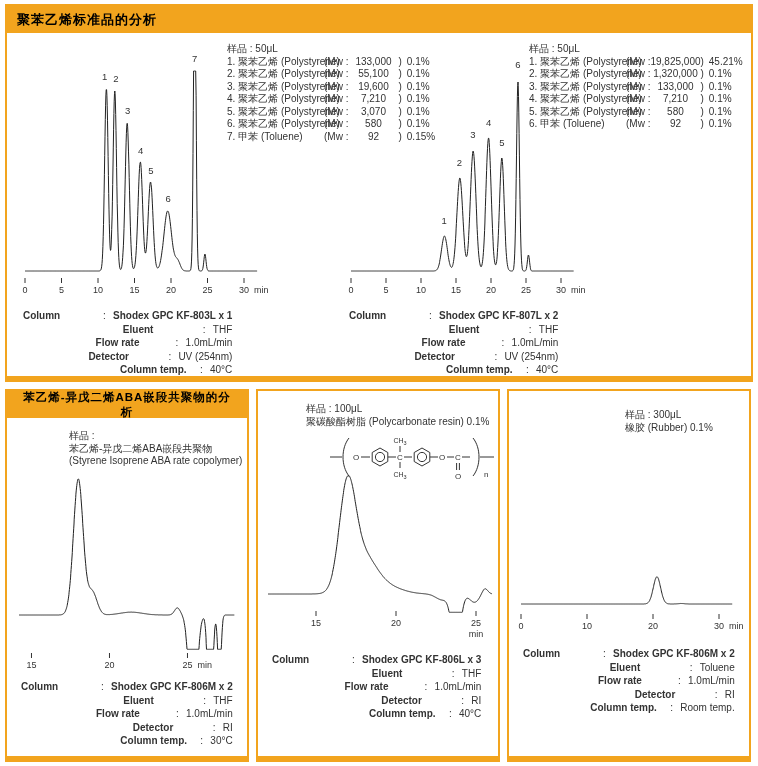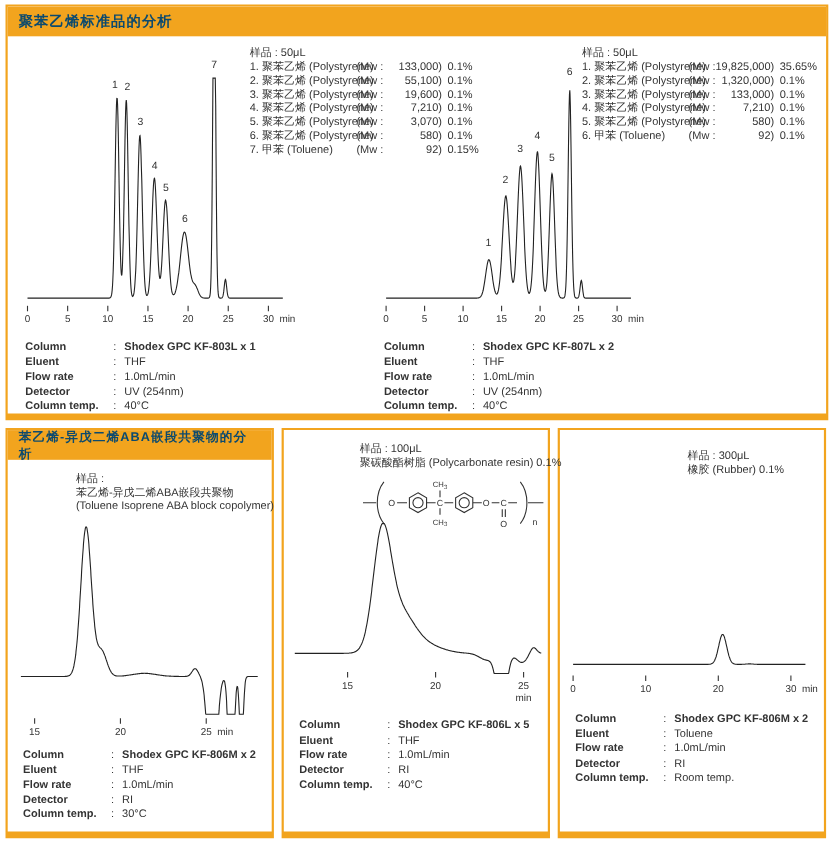--- a/index.html
+++ b/index.html
@@ -2,36 +2,36 @@
 <html><head>
 <meta charset="utf-8">
 <style>
   :root{ --ac:#f2a41e; }
   *{box-sizing:border-box;}
   body{margin:0;width:758px;height:766px;background:#fff;
        font-family:"Liberation Sans","DejaVu Sans",sans-serif;color:#333;}
   .page{padding:4px 5px;}
   .panel{border:2px solid var(--ac);border-bottom-width:6px;background:#fff;}
   .panel-header{background:var(--ac);height:27px;display:flex;align-items:center;padding:0 10px;}
-  .panel-title{color:#0c4a6e;font-weight:bold;font-size:13px;letter-spacing:1px;}
+  .panel-title{color:#000000;font-weight:bold;font-size:13px;letter-spacing:1px;}
   .top-panel{width:748px;height:378px;margin-bottom:7px;}
   .top-content{position:relative;height:343px;}
   .bottom-row{display:flex;gap:7px;}
   .b-panel{width:244px;height:373px;}
   .b-content{position:relative;height:334px;}
   .abs{position:absolute;}
   
   .samp{font-size:10px;line-height:12.5px;white-space:nowrap;}
   .sline{display:flex;}
   .sname{width:97px;}
-  .smwv{width:50px;text-align:right;}
+  .smwv{width:50px;text-align:center;}
   .sconc{margin-left:5px;}
   
   .cond{font-size:10px;line-height:13.5px;white-space:nowrap;}
-  .crow{display:flex;}
+  .crow{display:flex;justify-content:flex-end;}
   .cl{width:80px;font-weight:bold;}
   .cs{width:10px;}
   .c1 .cv{font-weight:bold;}
   svg text{font-family:"Liberation Sans","DejaVu Sans",sans-serif;fill:#333;}
   .trace{fill:none;stroke:#222;stroke-width:1;}
   .bond{stroke:#333;stroke-width:1;fill:none;}
 </style>
 </head>
 <body>
 
@@ -175,21 +175,21 @@
           <text x="180.95000000000002" y="27" font-size="9.5" text-anchor="middle">6</text>
         </svg>
 
       <div class="abs samp" style="left:522px;top:10px;width:218px;">
         <div>样品 : 50μL</div>
         <div class="sline">
             <span class="sname">1. 聚苯乙烯 (Polystyrene)</span>
             <span>(Mw :</span>
             <span class="smwv">19,825,000</span>
             <span>)</span>
-            <span class="sconc">35.65%</span>
+            <span class="sconc">45.21%</span>
           </div>
         <div class="sline">
             <span class="sname">2. 聚苯乙烯 (Polystyrene)</span>
             <span>(Mw :</span>
             <span class="smwv">1,320,000</span>
             <span>)</span>
             <span class="sconc">0.1%</span>
           </div>
         <div class="sline">
             <span class="sname">3. 聚苯乙烯 (Polystyrene)</span>
@@ -248,27 +248,27 @@
             <span class="cv">40°C</span>
           </div>
       </div>
     </div>
   </div>
 
   <div class="bottom-row">
 
     <div class="panel b-panel">
       <div class="panel-header">
-        <span class="panel-title" style="font-size:11.5px;">苯乙烯-异戊二烯ABA嵌段共聚物的分析</span>
+        <span class="panel-title" style="font-size:11.5px;text-align:center;">苯乙烯-异戊二烯ABA嵌段共聚物的分析</span>
       </div>
       <div class="b-content">
         <div class="abs samp" style="left:62px;top:12px;">
           <div>样品 :</div>
           <div>苯乙烯-异戊二烯ABA嵌段共聚物</div>
-          <div>(Toluene Isoprene ABA block copolymer)</div>
+          <div>(Styrene Isoprene ABA rate copolymer)</div>
         </div>
         <svg class="abs" style="left:2px;top:52px;" width="240" height="210">
             <path d="M10.0 145.0L10.3 145.0L10.6 145.0L10.8 145.0L11.1 145.0L11.4 145.0L11.7 145.0L12.0 145.0L12.3 145.0L12.5 145.0L12.8 145.0L13.1 145.0L13.4 145.0L13.7 145.0L14.0 145.0L14.2 145.0L14.5 145.0L14.8 145.0L15.1 145.0L15.4 145.0L15.7 145.0L15.9 145.0L16.2 145.0L16.5 145.0L16.8 145.0L17.1 145.0L17.4 145.0L17.6 145.0L17.9 145.0L18.2 145.0L18.5 145.0L18.8 145.0L19.1 145.0L19.3 145.0L19.6 145.0L19.9 145.0L20.2 145.0L20.5 145.0L20.8 145.0L21.0 145.0L21.3 145.0L21.6 145.0L21.9 145.0L22.2 145.0L22.5 145.0L22.7 145.0L23.0 145.0L23.3 145.0L23.6 145.0L23.9 145.0L24.2 145.0L24.4 145.0L24.7 145.0L25.0 145.0L25.3 145.0L25.6 145.0L25.9 145.0L26.1 145.0L26.4 145.0L26.7 145.0L27.0 145.0L27.3 145.0L27.6 145.0L27.8 145.0L28.1 145.0L28.4 145.0L28.7 145.0L29.0 145.0L29.3 145.0L29.5 145.0L29.8 145.0L30.1 145.0L30.4 145.0L30.7 145.0L31.0 145.0L31.2 145.0L31.5 145.0L31.8 145.0L32.1 145.0L32.4 145.0L32.7 145.0L32.9 145.0L33.2 145.0L33.5 145.0L33.8 145.0L34.1 145.0L34.4 145.0L34.6 145.0L34.9 145.0L35.2 145.0L35.5 145.0L35.8 145.0L36.1 145.0L36.3 145.0L36.6 145.0L36.9 145.0L37.2 145.0L37.5 145.0L37.8 145.0L38.0 145.0L38.3 145.0L38.6 145.0L38.9 145.0L39.2 145.0L39.5 145.0L39.7 145.0L40.0 145.0L40.3 145.0L40.6 145.0L40.9 145.0L41.2 145.0L41.4 145.0L41.7 145.0L42.0 145.0L42.3 145.0L42.6 145.0L42.9 145.0L43.1 145.0L43.4 145.0L43.7 145.0L44.0 145.0L44.3 145.0L44.6 145.0L44.8 145.0L45.1 145.0L45.4 145.0L45.7 145.0L46.0 145.0L46.3 145.0L46.5 145.0L46.8 145.0L47.1 145.0L47.4 145.0L47.7 145.0L48.0 145.0L48.2 145.0L48.5 145.0L48.8 145.0L49.1 145.0L49.4 145.0L49.7 145.0L49.9 145.0L50.2 144.9L50.5 144.9L50.8 144.9L51.1 144.9L51.4 144.9L51.6 144.8L51.9 144.8L52.2 144.7L52.5 144.7L52.8 144.6L53.1 144.5L53.3 144.4L53.6 144.3L53.9 144.1L54.2 144.0L54.5 143.7L54.8 143.5L55.0 143.2L55.3 142.9L55.6 142.5L55.9 142.1L56.2 141.6L56.5 141.0L56.7 140.3L57.0 139.5L57.3 138.7L57.6 137.7L57.9 136.6L58.2 135.4L58.4 134.0L58.7 132.5L59.0 130.8L59.3 128.9L59.6 126.9L59.9 124.7L60.1 122.2L60.4 119.6L60.7 116.8L61.0 113.8L61.3 110.5L61.6 107.1L61.8 103.4L62.1 99.6L62.4 95.6L62.7 91.4L63.0 87.0L63.3 82.5L63.5 77.9L63.8 73.2L64.1 68.4L64.4 63.6L64.7 58.8L65.0 54.0L65.2 49.2L65.5 44.6L65.8 40.1L66.1 35.7L66.4 31.6L66.7 27.7L66.9 24.2L67.2 20.9L67.5 17.9L67.8 15.4L68.1 13.2L68.4 11.5L68.6 10.2L68.9 9.3L69.2 8.9L69.5 9.0L69.8 9.5L70.1 10.5L70.3 11.9L70.6 13.7L70.9 15.9L71.2 18.5L71.5 21.4L71.8 24.7L72.0 28.2L72.3 32.0L72.6 36.0L72.9 40.2L73.2 44.5L73.5 48.9L73.7 53.3L74.0 57.8L74.3 62.2L74.6 66.5L74.9 70.8L75.2 75.0L75.4 79.0L75.7 82.9L76.0 86.5L76.3 90.0L76.6 93.3L76.9 96.3L77.1 99.1L77.4 101.7L77.7 104.0L78.0 106.2L78.3 108.1L78.5 109.8L78.8 111.2L79.1 112.5L79.4 113.7L79.7 114.6L80.0 115.5L80.2 116.2L80.5 116.8L80.8 117.3L81.1 117.7L81.4 118.1L81.7 118.4L81.9 118.7L82.2 119.0L82.5 119.2L82.8 119.5L83.1 119.8L83.4 120.2L83.6 120.5L83.9 120.9L84.2 121.4L84.5 121.9L84.8 122.4L85.1 123.0L85.3 123.6L85.6 124.3L85.9 125.0L86.2 125.8L86.5 126.5L86.8 127.3L87.0 128.2L87.3 129.0L87.6 129.9L87.9 130.7L88.2 131.6L88.5 132.4L88.7 133.3L89.0 134.1L89.3 134.9L89.6 135.6L89.9 136.4L90.2 137.1L90.4 137.8L90.7 138.4L91.0 139.0L91.3 139.6L91.6 140.1L91.9 140.6L92.1 141.1L92.4 141.5L92.7 141.9L93.0 142.2L93.3 142.5L93.6 142.8L93.8 143.1L94.1 143.3L94.4 143.5L94.7 143.7L95.0 143.8L95.3 144.0L95.5 144.1L95.8 144.2L96.1 144.3L96.4 144.4L96.7 144.4L97.0 144.5L97.2 144.5L97.5 144.6L97.8 144.6L98.1 144.6L98.4 144.6L98.7 144.6L98.9 144.6L99.2 144.6L99.5 144.6L99.8 144.6L100.1 144.6L100.4 144.6L100.6 144.6L100.9 144.6L101.2 144.5L101.5 144.5L101.8 144.5L102.1 144.5L102.3 144.5L102.6 144.4L102.9 144.4L103.2 144.4L103.5 144.4L103.8 144.3L104.0 144.3L104.3 144.3L104.6 144.2L104.9 144.2L105.2 144.2L105.5 144.1L105.7 144.1L106.0 144.1L106.3 144.0L106.6 144.0L106.9 143.9L107.2 143.9L107.4 143.9L107.7 143.8L108.0 143.8L108.3 143.7L108.6 143.7L108.9 143.7L109.1 143.6L109.4 143.6L109.7 143.5L110.0 143.5L110.3 143.4L110.6 143.4L110.8 143.4L111.1 143.3L111.4 143.3L111.7 143.2L112.0 143.2L112.3 143.1L112.5 143.1L112.8 143.0L113.1 143.0L113.4 143.0L113.7 142.9L114.0 142.9L114.2 142.8L114.5 142.8L114.8 142.7L115.1 142.7L115.4 142.7L115.7 142.6L115.9 142.6L116.2 142.6L116.5 142.5L116.8 142.5L117.1 142.5L117.4 142.4L117.6 142.4L117.9 142.4L118.2 142.3L118.5 142.3L118.8 142.3L119.1 142.3L119.3 142.2L119.6 142.2L119.9 142.2L120.2 142.2L120.5 142.2L120.8 142.2L121.0 142.2L121.3 142.2L121.6 142.1L121.9 142.1L122.2 142.1L122.5 142.1L122.7 142.1L123.0 142.1L123.3 142.2L123.6 142.2L123.9 142.2L124.2 142.2L124.4 142.2L124.7 142.2L125.0 142.2L125.3 142.2L125.6 142.3L125.9 142.3L126.1 142.3L126.4 142.3L126.7 142.4L127.0 142.4L127.3 142.4L127.6 142.5L127.8 142.5L128.1 142.5L128.4 142.6L128.7 142.6L129.0 142.6L129.3 142.7L129.5 142.7L129.8 142.7L130.1 142.8L130.4 142.8L130.7 142.9L131.0 142.9L131.2 143.0L131.5 143.0L131.8 143.0L132.1 143.1L132.4 143.1L132.7 143.2L132.9 143.2L133.2 143.3L133.5 143.3L133.8 143.4L134.1 143.4L134.4 143.4L134.6 143.5L134.9 143.5L135.2 143.6L135.5 143.6L135.8 143.7L136.1 143.7L136.3 143.7L136.6 143.8L136.9 143.8L137.2 143.9L137.5 143.9L137.8 143.9L138.0 144.0L138.3 144.0L138.6 144.1L138.9 144.1L139.2 144.1L139.5 144.2L139.7 144.2L140.0 144.2L140.3 144.3L140.6 144.3L140.9 144.3L141.2 144.4L141.4 144.4L141.7 144.4L142.0 144.4L142.3 144.5L142.6 144.5L142.9 144.5L143.1 144.5L143.4 144.6L143.7 144.6L144.0 144.6L144.3 144.6L144.5 144.6L144.8 144.7L145.1 144.7L145.4 144.7L145.7 144.7L146.0 144.7L146.2 144.7L146.5 144.8L146.8 144.8L147.1 144.8L147.4 144.8L147.7 144.8L147.9 144.8L148.2 144.8L148.5 144.8L148.8 144.8L149.1 144.9L149.4 144.9L149.6 144.9L149.9 144.9L150.2 144.9L150.5 144.9L150.8 144.9L151.1 144.9L151.3 144.9L151.6 144.9L151.9 144.9L152.2 144.9L152.5 144.9L152.8 144.9L153.0 144.9L153.3 144.9L153.6 145.0L153.9 145.0L154.2 145.0L154.5 145.0L154.7 145.0L155.0 145.0L155.3 145.0L155.6 145.0L155.9 145.0L156.2 145.0L156.4 145.0L156.7 145.0L157.0 145.0L157.3 145.0L157.6 145.0L157.9 145.0L158.1 145.0L158.4 145.0L158.7 145.0L159.0 145.0L159.3 145.0L159.6 144.9L159.8 144.9L160.1 144.9L160.4 144.9L160.7 144.8L161.0 144.8L161.3 144.7L161.5 144.6L161.8 144.5L162.1 144.4L162.4 144.2L162.7 144.1L163.0 143.9L163.2 143.6L163.5 143.4L163.8 143.0L164.1 142.7L164.4 142.4L164.7 142.0L164.9 141.6L165.2 141.1L165.5 140.7L165.8 140.3L166.1 139.8L166.4 139.4L166.6 139.0L166.9 138.7L167.2 138.4L167.5 138.2L167.8 138.0L168.1 137.9L168.3 137.9L168.6 137.9L168.9 138.0L169.2 138.2L169.5 138.5L169.8 138.8L170.0 139.2L170.3 139.6L170.6 140.1L170.9 140.6L171.2 141.1L171.5 141.6L171.7 142.2L172.0 142.7L172.3 143.3L172.6 144.0L172.9 144.6L173.2 145.3L173.4 146.0L173.7 146.8L174.0 147.7L174.3 148.6L174.6 149.7L174.9 150.9L175.1 152.3L175.4 153.9L175.7 155.6L176.0 157.6L176.3 159.8L176.6 162.3L176.8 165.1L177.1 168.1L177.4 171.5L177.7 175.2L178.0 179.1L178.3 179.3L178.5 179.3L178.8 179.3L179.1 179.3L179.4 179.3L179.7 179.3L180.0 179.3L180.2 179.3L180.5 179.3L180.8 179.3L181.1 179.3L181.4 179.3L181.7 179.3L181.9 179.3L182.2 179.3L182.5 179.3L182.8 179.3L183.1 179.3L183.4 179.3L183.6 179.3L183.9 179.3L184.2 179.3L184.5 179.3L184.8 179.3L185.1 179.3L185.3 179.3L185.6 179.3L185.9 179.3L186.2 179.3L186.5 179.3L186.8 179.3L187.0 179.3L187.3 179.3L187.6 179.3L187.9 179.3L188.2 179.3L188.5 179.3L188.7 179.3L189.0 179.3L189.3 179.3L189.6 179.3L189.9 179.3L190.2 175.6L190.4 171.9L190.7 168.6L191.0 165.5L191.3 162.7L191.6 160.2L191.9 158.0L192.1 156.1L192.4 154.4L192.7 152.9L193.0 151.7L193.3 150.7L193.6 149.8L193.8 149.2L194.1 148.8L194.4 148.7L194.7 148.8L195.0 149.2L195.3 150.0L195.5 151.3L195.8 153.1L196.1 155.5L196.4 158.7L196.7 162.7L197.0 167.7L197.2 173.6L197.5 179.3L197.8 179.3L198.1 179.3L198.4 179.3L198.7 179.3L198.9 179.3L199.2 179.3L199.5 179.3L199.8 179.3L200.1 179.3L200.4 179.3L200.6 179.3L200.9 179.3L201.2 179.3L201.5 179.3L201.8 179.3L202.1 179.3L202.3 179.3L202.6 179.3L202.9 179.3L203.2 179.3L203.5 179.3L203.8 179.3L204.0 179.3L204.3 179.3L204.6 179.3L204.9 175.4L205.2 169.2L205.5 164.1L205.7 160.0L206.0 157.0L206.3 155.0L206.6 154.1L206.9 154.2L207.2 155.5L207.4 157.9L207.7 161.6L208.0 166.6L208.3 172.6L208.6 179.3L208.9 179.3L209.1 179.3L209.4 179.3L209.7 179.3L210.0 179.3L210.3 179.3L210.6 179.3L210.8 179.3L211.1 179.3L211.4 179.3L211.7 179.3L212.0 179.3L212.2 179.3L212.5 174.6L212.8 167.8L213.1 162.1L213.4 157.4L213.7 153.7L213.9 150.9L214.2 148.8L214.5 147.4L214.8 146.5L215.1 145.9L215.4 145.5L215.6 145.3L215.9 145.2L216.2 145.1L216.5 145.0L216.8 145.0L217.1 145.0L217.3 145.0L217.6 145.0L217.9 145.0L218.2 145.0L218.5 145.0L218.8 145.0L219.0 145.0L219.3 145.0L219.6 145.0L219.9 145.0L220.2 145.0L220.5 145.0L220.7 145.0L221.0 145.0L221.3 145.0L221.6 145.0L221.9 145.0L222.2 145.0L222.4 145.0L222.7 145.0L223.0 145.0L223.3 145.0L223.6 145.0L223.9 145.0L224.1 145.0L224.4 145.0L224.7 145.0L225.0 145.0L225.3 145.0" class="trace"></path>
             <line x1="22.48000000000001" y1="183" x2="22.48000000000001" y2="188" stroke="#333" stroke-width="1"></line>
             <text x="22.48000000000001" y="198" font-size="9" text-anchor="middle">15</text>
             <line x1="100.48" y1="183" x2="100.48" y2="188" stroke="#333" stroke-width="1"></line>
             <text x="100.48" y="198" font-size="9" text-anchor="middle">20</text>
             <line x1="178.48000000000002" y1="183" x2="178.48000000000002" y2="188" stroke="#333" stroke-width="1"></line>
             <text x="178.48000000000002" y="198" font-size="9" text-anchor="middle">25</text>
             <text x="188.48000000000002" y="198" font-size="9" text-anchor="start">min</text>
@@ -298,21 +298,21 @@
               <span class="cl">Column temp.</span>
               <span class="cs">:</span>
               <span class="cv">30°C</span>
             </div>
         </div>
       </div>
     </div>
 
     <div class="panel b-panel">
       <div class="b-content">
-        <div class="abs samp" style="left:69px;top:12px;">
+        <div class="abs samp" style="left:48px;top:12px;">
           <div>样品 : 100μL</div>
           <div>聚碳酸酯树脂 (Polycarbonate resin)  0.1%</div>
         </div>
 
         <svg class="abs" style="left:70px;top:36px;" width="170" height="58">
           <line class="bond" x1="2" y1="30" x2="14" y2="30"></line>
           <path class="bond" d="M21,11 C13,21 13,39 21,49"></path>
           <text x="28" y="33" font-size="8" text-anchor="middle"><tspan>O</tspan></text>
           <line class="bond" x1="33" y1="30" x2="42" y2="30"></line>
           <polygon class="bond" points="52,21 59.8,25.5 59.8,34.5 52,39 44.2,34.5 44.2,25.5"></polygon>
@@ -347,21 +347,21 @@
             <text x="136" y="151" font-size="9" text-anchor="middle">20</text>
             <line x1="216" y1="136" x2="216" y2="141" stroke="#333" stroke-width="1"></line>
             <text x="216" y="151" font-size="9" text-anchor="middle">25</text>
             <text x="216" y="162" font-size="9" text-anchor="middle">min</text>
           </svg>
 
         <div class="abs cond" style="left:14px;top:262px;">
           <div class="crow c1">
               <span class="cl">Column</span>
               <span class="cs">:</span>
-              <span class="cv">Shodex GPC KF-806L x 5</span>
+              <span class="cv">Shodex GPC KF-806L x 3</span>
             </div>
           <div class="crow">
               <span class="cl">Eluent</span>
               <span class="cs">:</span>
               <span class="cv">THF</span>
             </div>
           <div class="crow">
               <span class="cl">Flow rate</span>
               <span class="cs">:</span>
               <span class="cv">1.0mL/min</span>

